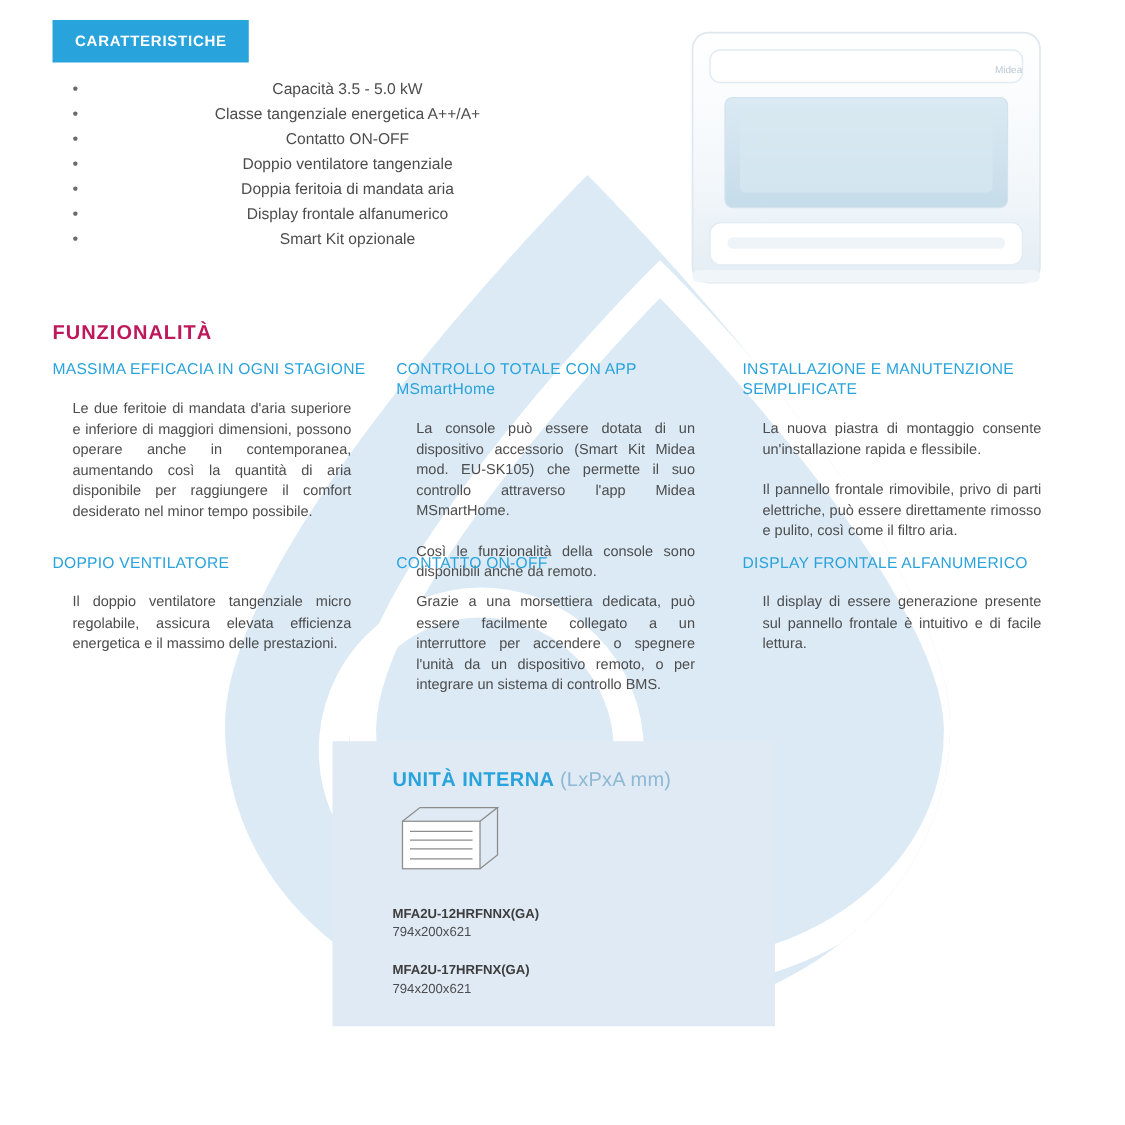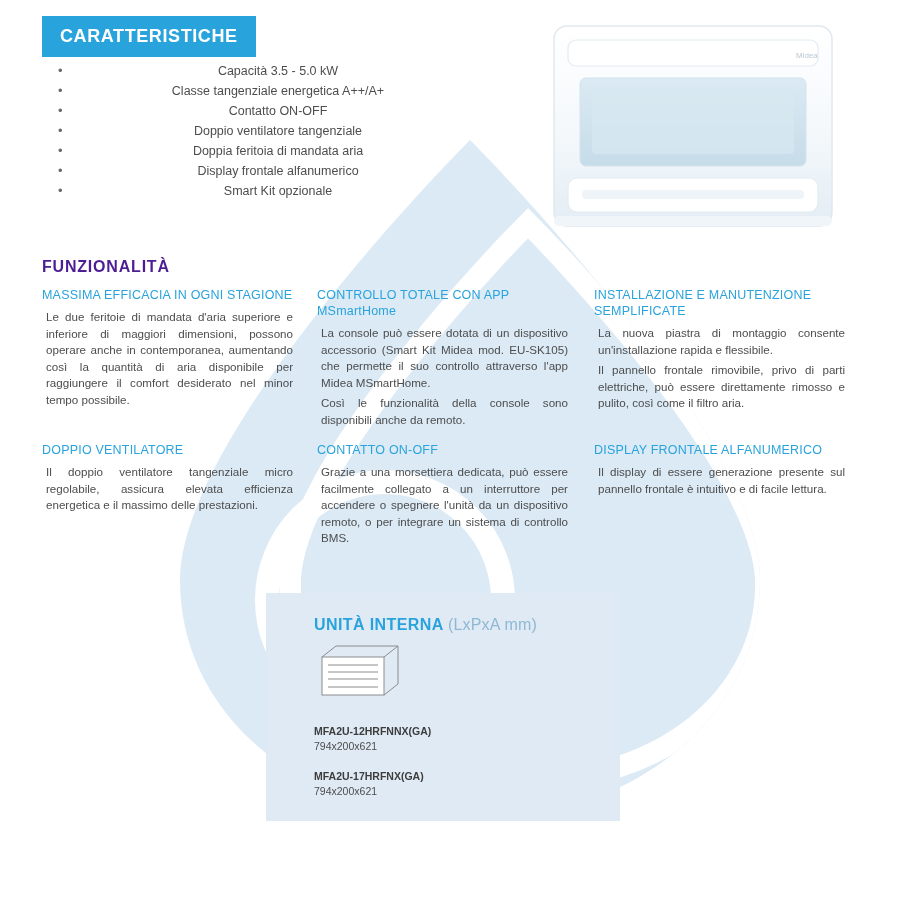--- a/index.html
+++ b/index.html
@@ -27,21 +27,21 @@
     pointer-events: none;
   }
 
   
   .badge {
     position: absolute;
     left: 42px;
     top: 16px;
     background: #29a3dc;
     color: #ffffff;
-    font-size: 18px;
+    font-size: 12px;
     font-weight: bold;
     letter-spacing: 0.6px;
     padding: 10px 18px 10px 18px;
     z-index: 3;
   }
 
   
   .features {
     position: absolute;
     left: 50px;
@@ -82,21 +82,21 @@
     z-index: 2;
   }
 
   
   .section-title {
     position: absolute;
     left: 42px;
     top: 258px;
     font-size: 16px;
     font-weight: bold;
-    color: #4c1d95;
+    color: #be185d;
     letter-spacing: 0.8px;
     z-index: 3;
     text-align: right;
   }
 
   
   .col {
     position: absolute;
     z-index: 3;
     width: 255px;
@@ -110,21 +110,21 @@
 
   .col h3 {
     margin: 0 0 6px 0;
     font-size: 12.5px;
     font-weight: normal;
     color: #29a3dc;
     line-height: 16px;
     letter-spacing: 0.2px;
   }
   .col p {
-    margin: 4px;
+    margin: 16px;
     font-size: 11.6px;
     line-height: 16.5px;
     color: #4d4d4d;
     text-align: justify;
   }
   .col p + p { margin-top: 0; }
 
   
   .dims-panel {
     position: absolute;

